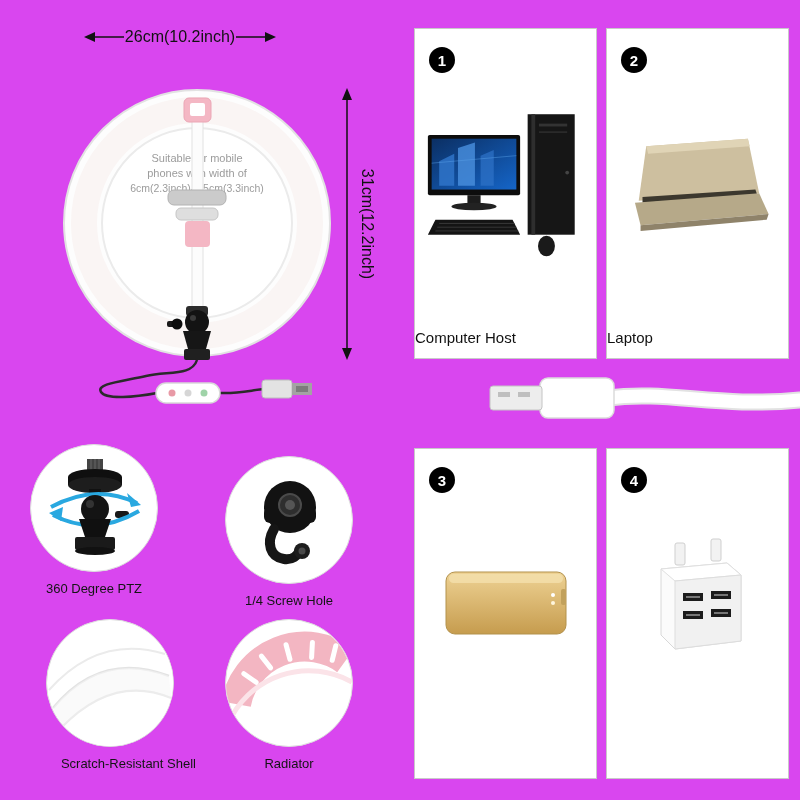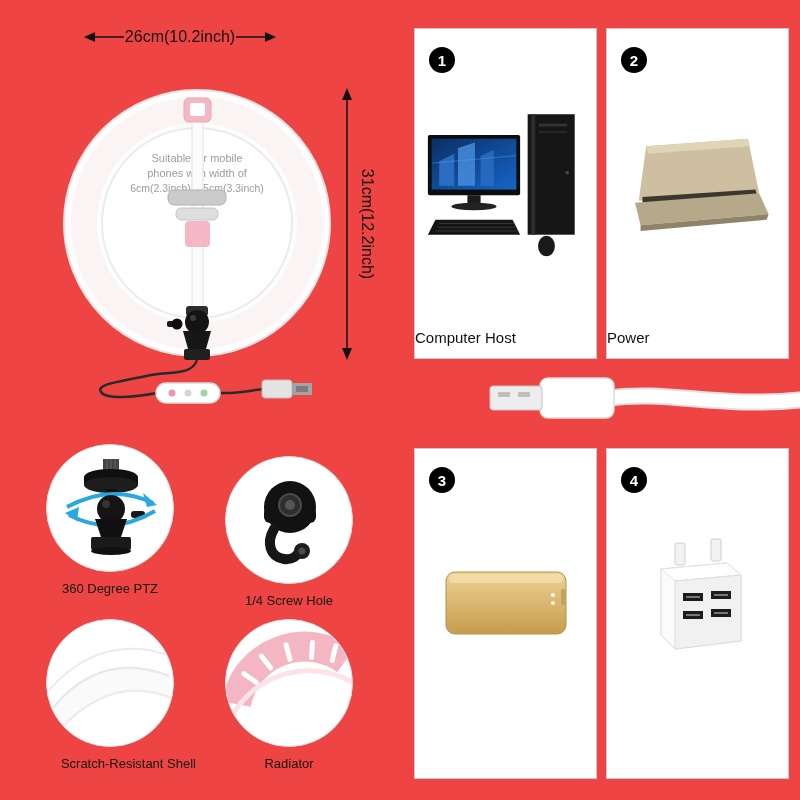--- a/index.html
+++ b/index.html
@@ -1,17 +1,17 @@
 <!DOCTYPE html>
 <html><head>
 <meta charset="utf-8">
 <style>
   *{margin:0;padding:0;box-sizing:border-box}
   html,body{width:800px;height:800px;background:#ffffff;font-family:"Liberation Sans",sans-serif;overflow:hidden}
-  .canvas{position:absolute;left:0;top:0;width:800px;height:800px;background:#ef4444}
+  .canvas{position:absolute;left:0;top:0;width:800px;height:800px;background:#d946ef}
 
   
   .ring-illustration{position:absolute;left:0;top:0;width:410px;height:440px}
 
   
   .callout{position:absolute;width:150px}
   .callout-circle{width:128px;height:128px;border-radius:50%;background:#fff;border:1px solid #ddd;overflow:hidden}
   .callout-label{margin-top:9px;width:150px;font-size:13px;color:#141414;line-height:1.3;text-align:center}
   .callout-label.align-left{text-align:right;width:150px;margin-left:0}
   .callout .callout-circle{margin-left:0}
@@ -87,21 +87,21 @@
         <circle cx="204" cy="393" r="3.5" fill="#9fd3a8"></circle>
       </g>
       <g>
         <rect x="262" y="380" width="30" height="18" rx="3" fill="#e3e3e3" stroke="#bdbdbd"></rect>
         <rect x="292" y="383" width="20" height="12" fill="#a3a3a3"></rect>
         <rect x="296" y="386" width="12" height="6" fill="#7c7c7c"></rect>
       </g>
     </g>
   </svg>
 
-  <div class="callout" style="left:46px;top:444px">
+  <div class="callout" style="left:30px;top:444px">
     <div class="callout-circle">
       <svg viewBox="0 0 128 128" width="128" height="128">
         <rect x="56" y="14" width="16" height="12" fill="#444"></rect>
         <line x1="60" y1="14" x2="60" y2="26" stroke="#666"></line>
         <line x1="64" y1="14" x2="64" y2="26" stroke="#666"></line>
         <line x1="68" y1="14" x2="68" y2="26" stroke="#666"></line>
         <ellipse cx="64" cy="32" rx="27" ry="8" fill="#0f0f0f"></ellipse>
         <rect x="37" y="32" width="54" height="8" fill="#0f0f0f"></rect>
         <ellipse cx="64" cy="40" rx="27" ry="8" fill="#1d1d1d"></ellipse>
         <rect x="58" y="44" width="12" height="10" fill="#111"></rect>
@@ -202,21 +202,21 @@
     <div class="num-badge">2</div>
     <div class="acc-image">
       <svg viewBox="0 0 170 160" width="160" height="160">
         <polygon points="30,42 138,34 150,92 22,100" fill="#cdbf9f"></polygon>
         <polygon points="30,42 138,34 140,42 32,50" fill="#e0d4b6"></polygon>
         <polygon points="26,96 146,88 148,94 26,102" fill="#3c382e"></polygon>
         <polygon points="18,102 150,92 160,114 24,126" fill="#b6a989"></polygon>
         <polygon points="24,126 160,114 158,120 24,132" fill="#8f836a"></polygon>
       </svg>
     </div>
-    <div class="acc-label">Power</div>
+    <div class="acc-label">Laptop</div>
   </div>
 
   <svg class="usb-cable-strip" viewBox="0 0 322 72">
     <path d="M130,36 C190,28 240,46 322,38" stroke="#e2e2e2" stroke-width="17" fill="none" stroke-linecap="round"></path>
     <path d="M130,36 C190,28 240,46 322,38" stroke="#ffffff" stroke-width="13" fill="none" stroke-linecap="round"></path>
     <rect x="62" y="16" width="74" height="40" rx="8" fill="#ffffff" stroke="#dcdcdc" stroke-width="1.5"></rect>
     <rect x="12" y="24" width="52" height="24" rx="3" fill="#ededed" stroke="#c4c4c4"></rect>
     <rect x="20" y="30" width="12" height="5" fill="#bfbfbf"></rect>
     <rect x="40" y="30" width="12" height="5" fill="#bfbfbf"></rect>
   </svg>

